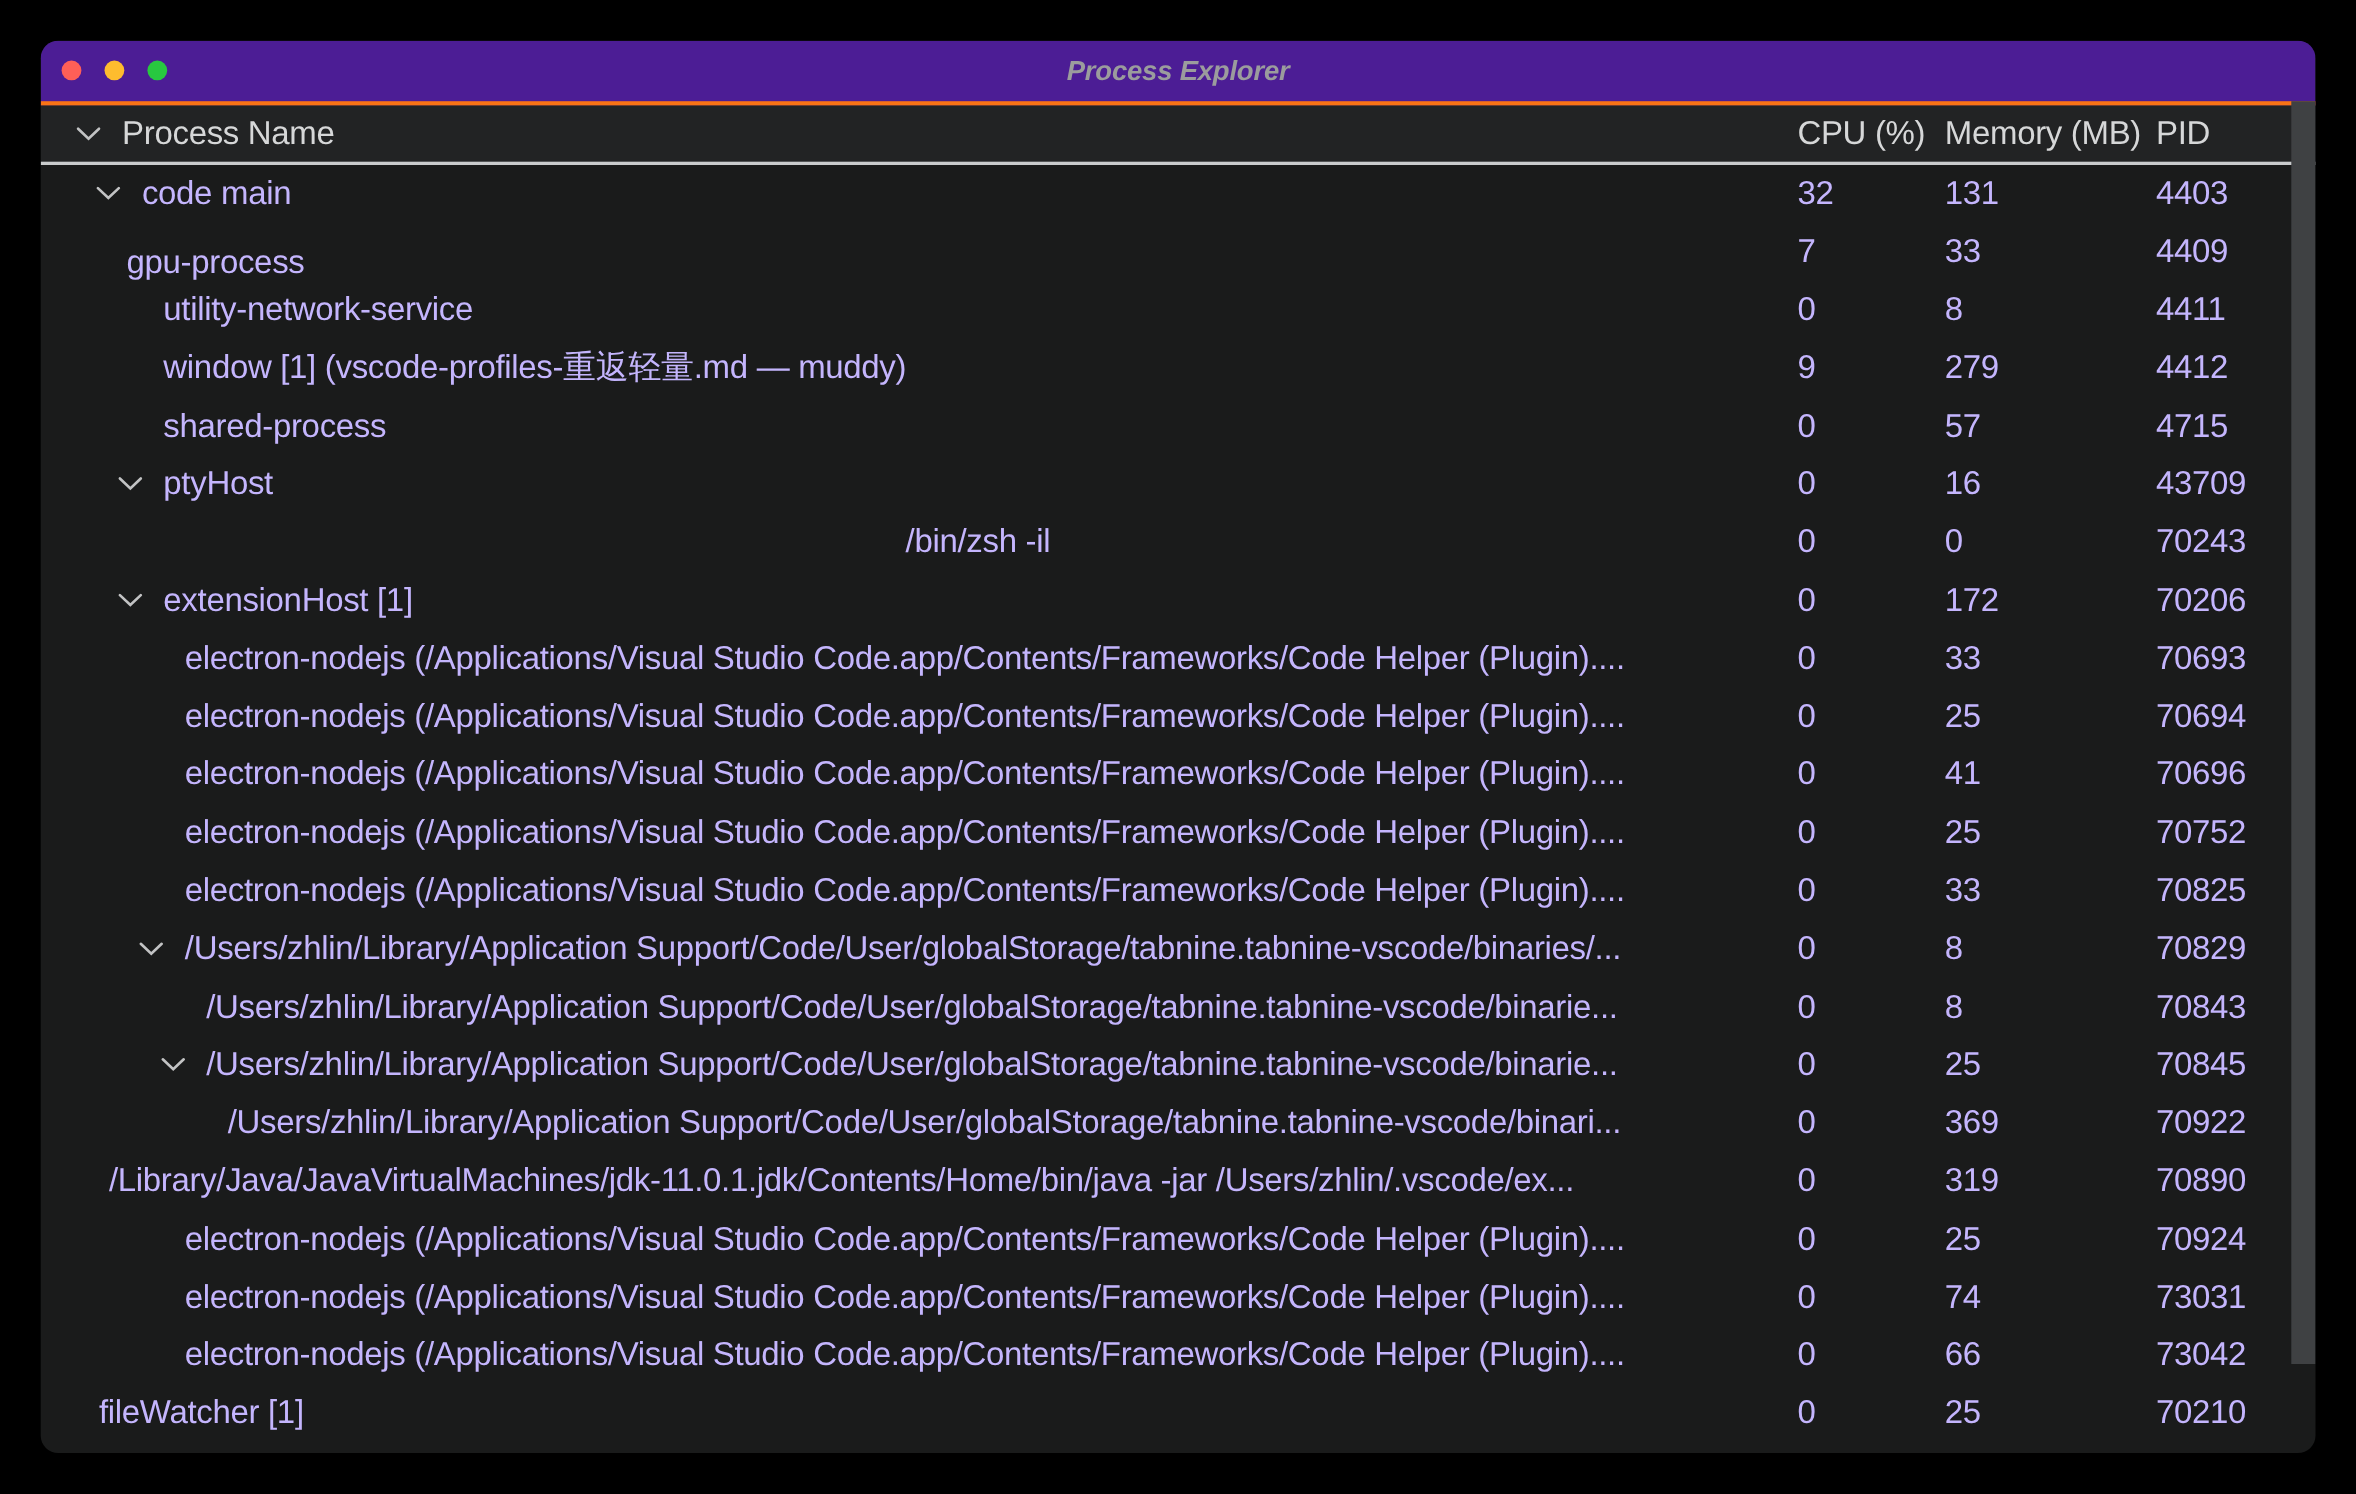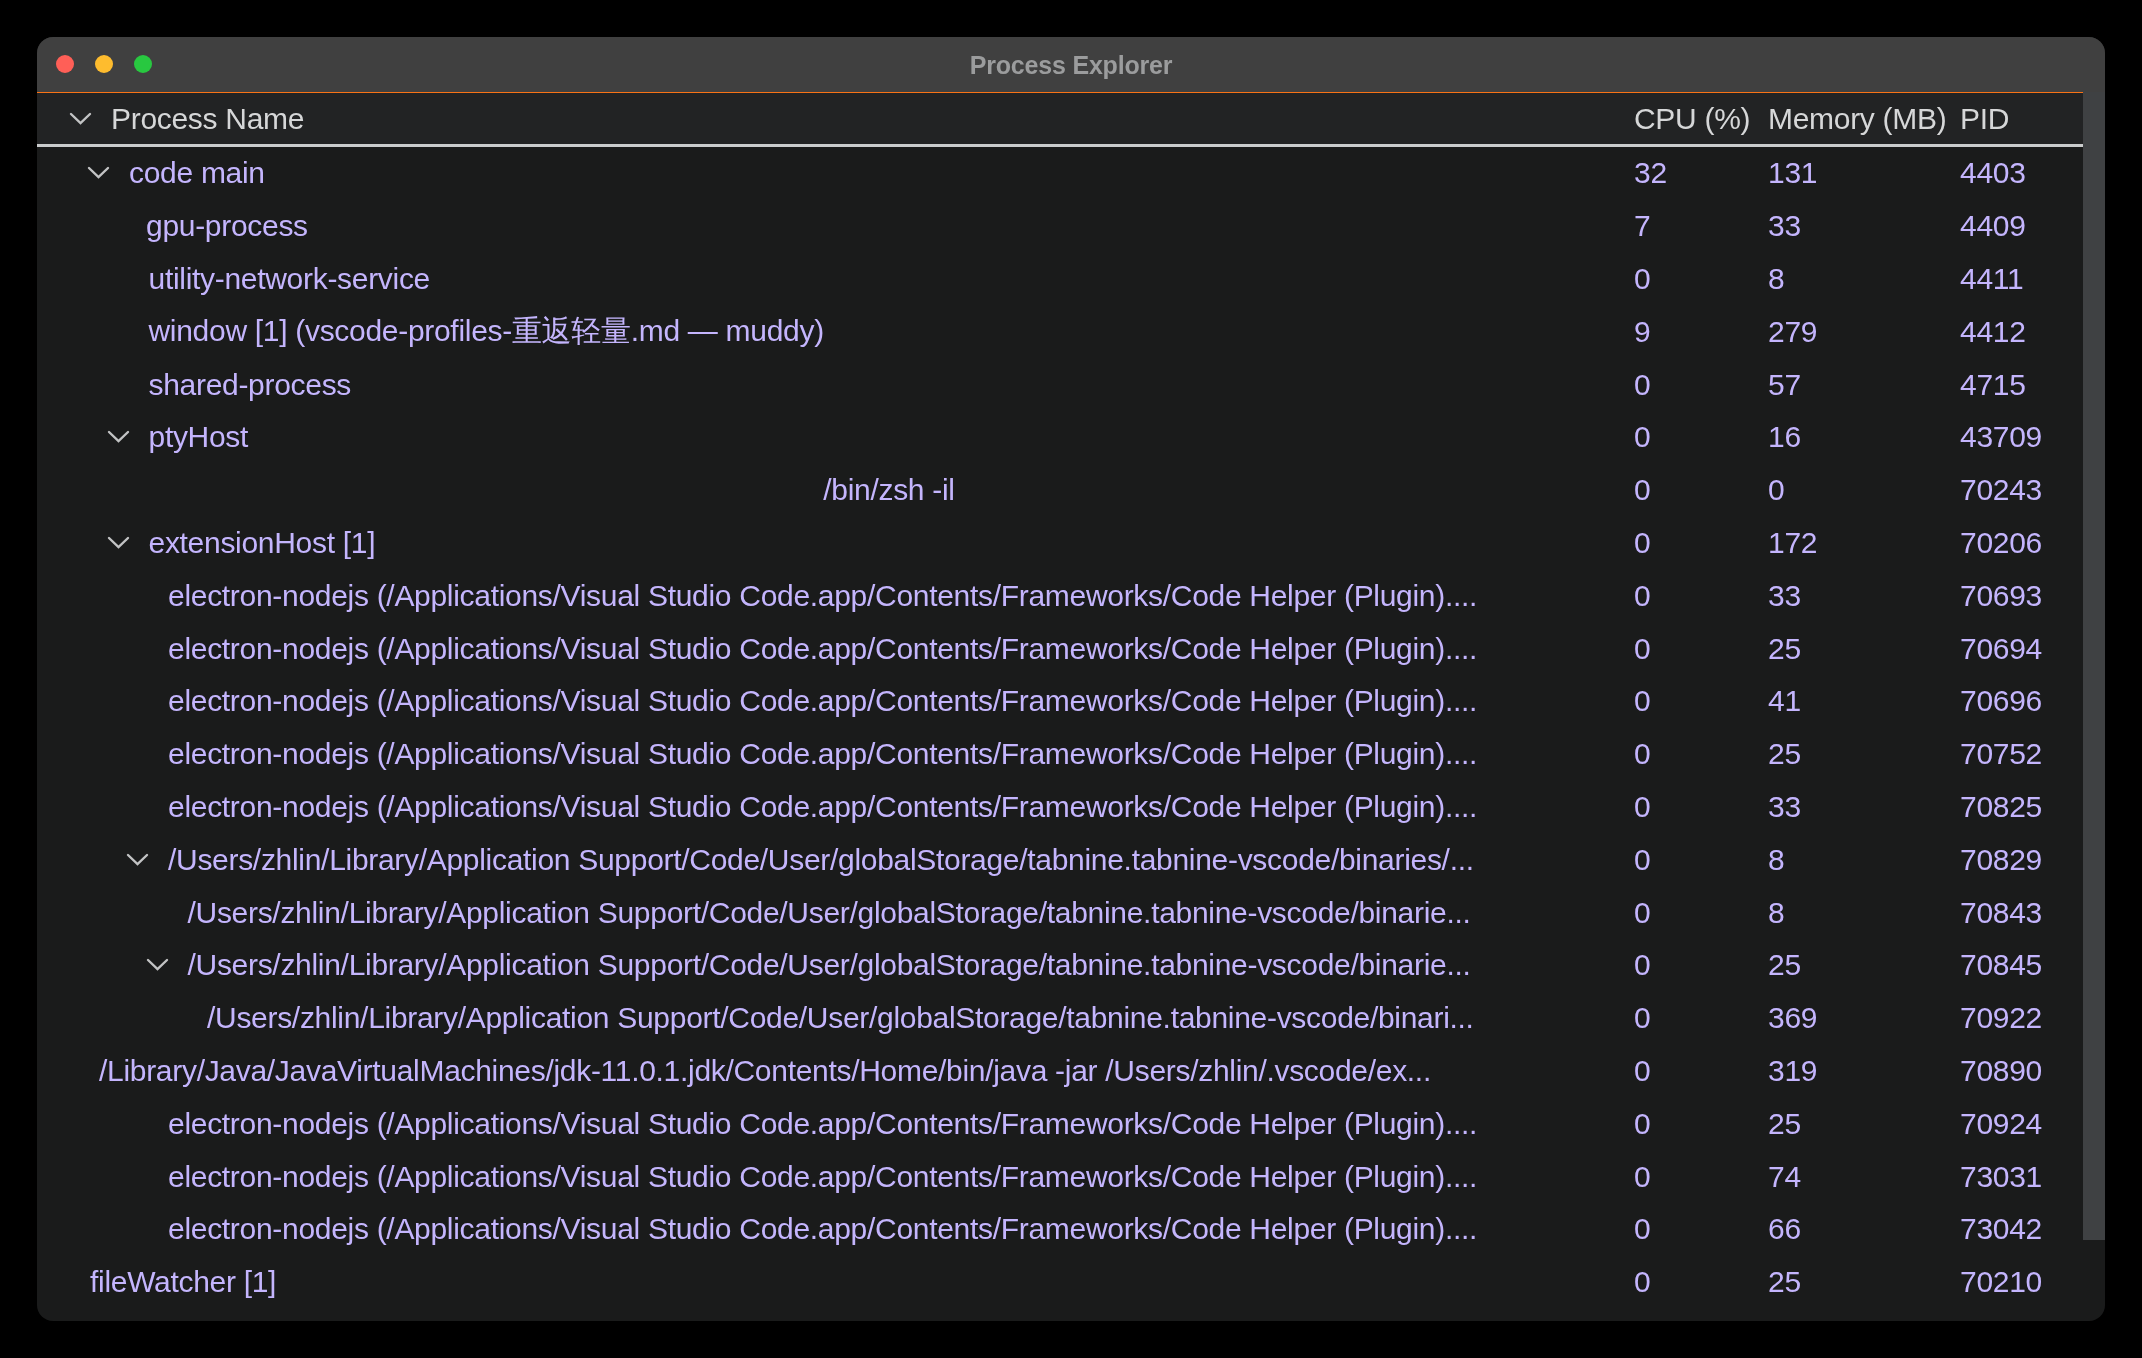--- a/index.html
+++ b/index.html
@@ -1,20 +1,20 @@
 <!DOCTYPE html>
 <html><head>
 <meta charset="utf-8">
 <style>
   html,body{margin:0;padding:0;background:#000;width:2142px;height:1358px;overflow:hidden;
     font-family:"Liberation Sans","DejaVu Sans",sans-serif;}
   .window{position:absolute;left:37px;top:37px;width:2068px;height:1284px;background:#1a1b1b;
     border-radius:16px;overflow:hidden;}
   
-  .titlebar{position:relative;height:55px;background:#404040;border-bottom:1px solid #f97316;}
+  .titlebar{position:relative;height:55px;background:#4c1d95;border-bottom:4px solid #f97316;font-style:italic;}
   .titlebar .title{position:absolute;left:0;right:0;top:0;height:55px;line-height:56px;text-align:center;
     color:#9b9c9d;font-size:25px;font-weight:bold;letter-spacing:-0.2px;}
   .lights{position:absolute;left:19px;top:18px;display:flex;gap:21px;}
   .light{width:18px;height:18px;border-radius:50%;border:none;padding:0;cursor:default;}
   .light.red{background:#ff5f57;} .light.yellow{background:#febc2e;} .light.green{background:#28c840;}
   
   .header{position:relative;height:51px;background:#222324;border-bottom:3px solid #cacccd;
     color:#d6d7d8;font-size:30px;}
   .hcell{position:absolute;top:0;height:51px;display:flex;align-items:center;white-space:nowrap;
     letter-spacing:-0.3px;}
@@ -68,21 +68,21 @@
             </svg>
       </span>
       <span class="nametext">code main</span>
     </div>
     <div class="num cpu">32</div>
     <div class="num mem">131</div>
     <div class="num pid">4403</div>
   </div>
 
   <div class="row">
-    <div class="name" style="padding-left: 109px;">
+    <div class="name" style="padding-left: 78px; align-items: flex-end;">
 
       <span class="nametext">gpu-process</span>
     </div>
     <div class="num cpu">7</div>
     <div class="num mem">33</div>
     <div class="num pid">4409</div>
   </div>
 
   <div class="row">
     <div class="name" style="padding-left: 111.5px;">

